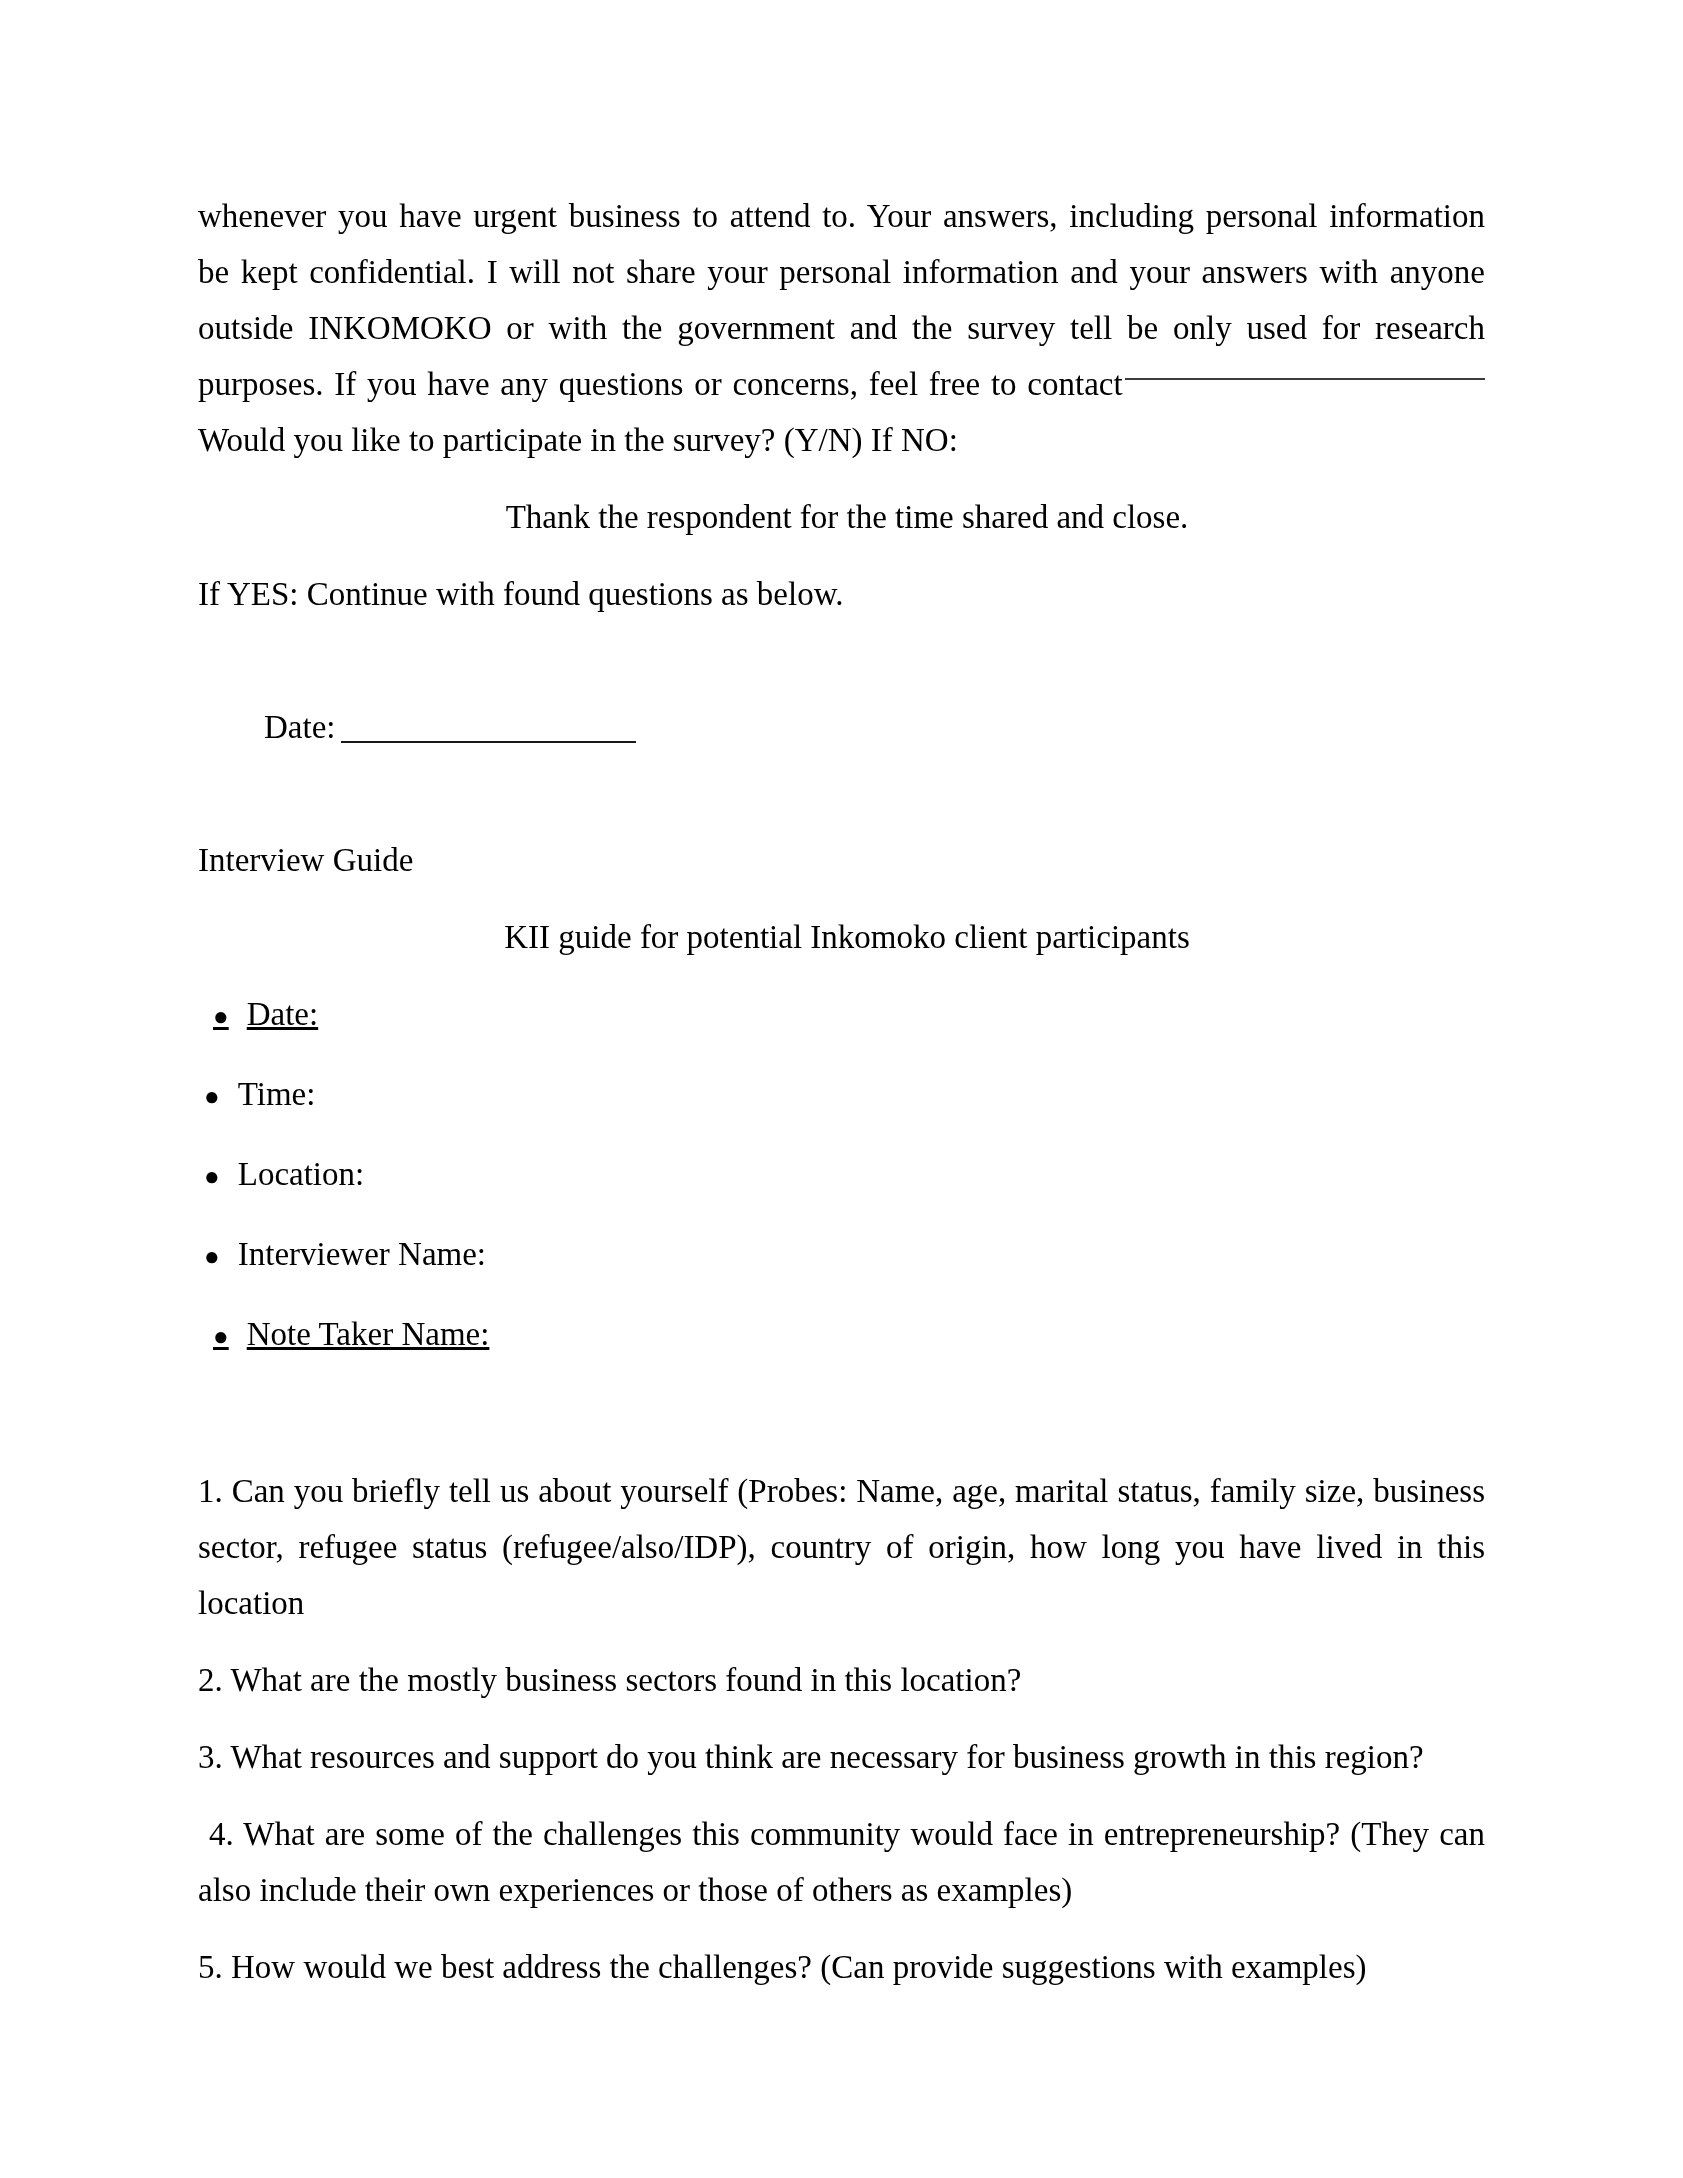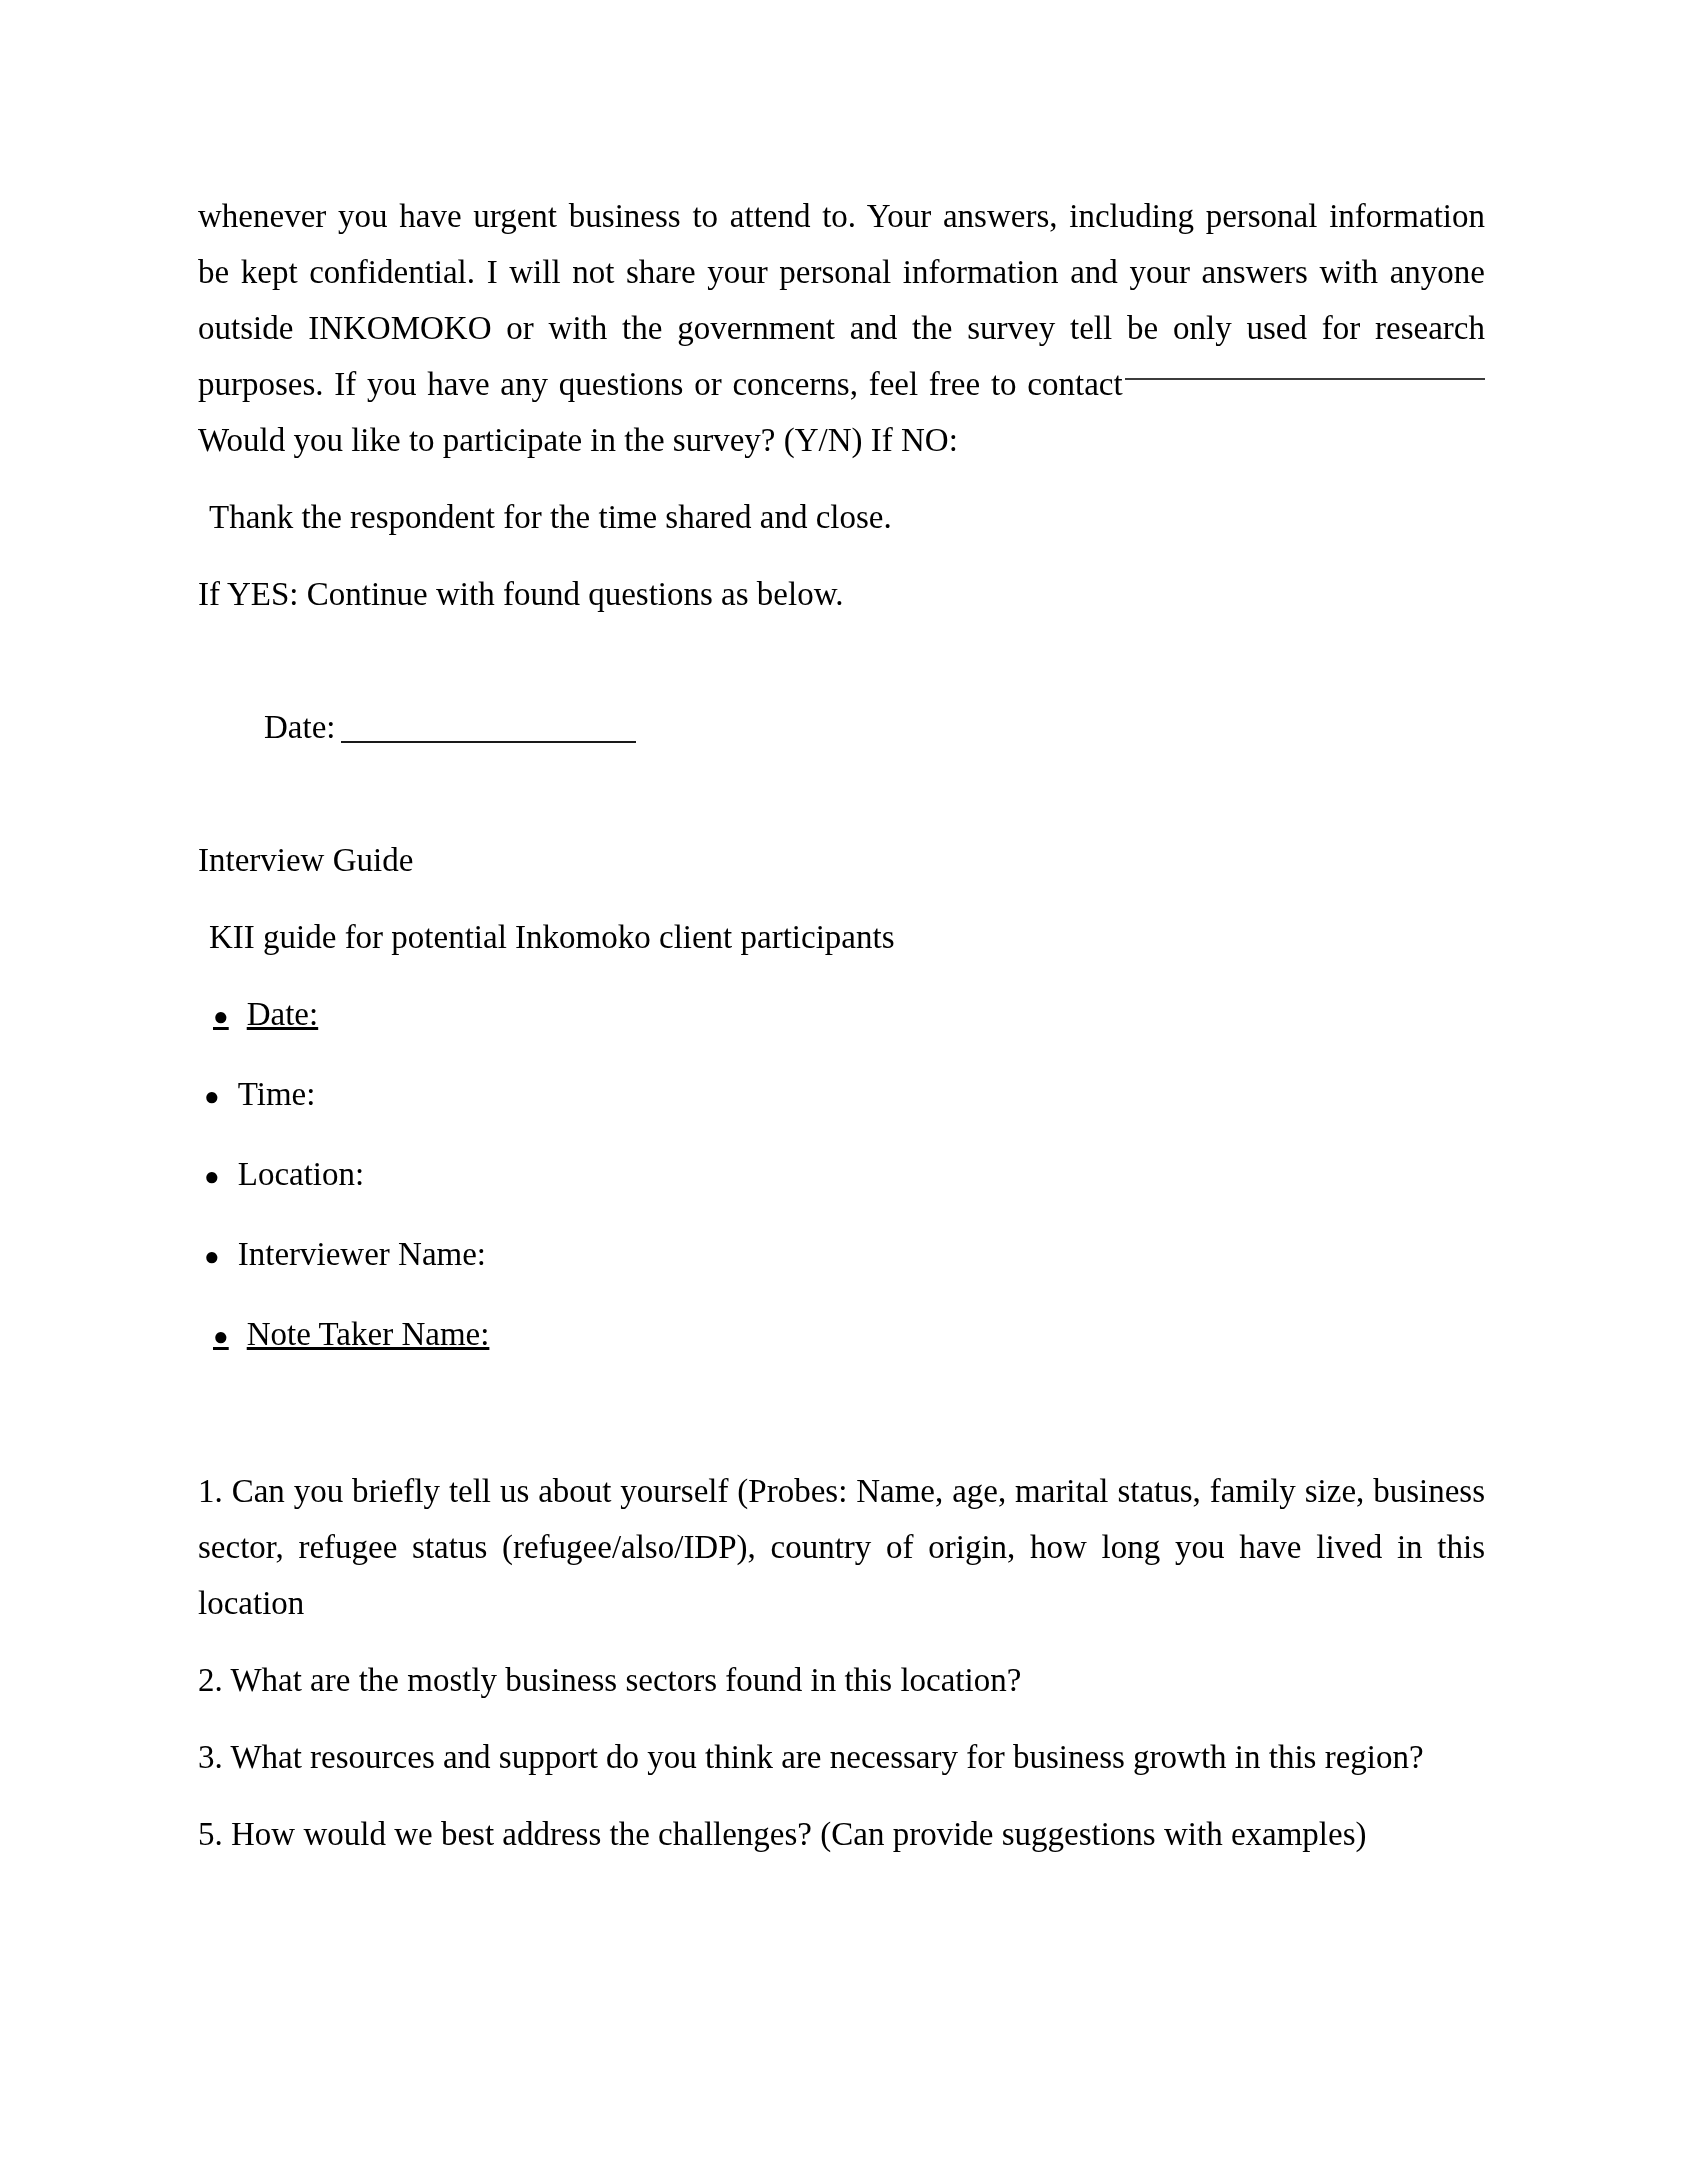--- a/index.html
+++ b/index.html
@@ -28,21 +28,21 @@
   
   .jline {
     white-space: normal;
     text-align: justify;
     text-align-last: justify;
     text-justify: inter-word;
     height: 56px;
     overflow: hidden;
   }
   .bold { font-weight: normal; }
-  .ind-sm  { padding-left: 11px; }
+  .ind-sm  { padding-left: 11px; text-align: center; }
 
   
   .flexline { display: flex; line-height: 56px; align-items: center; }
   .utext { white-space: nowrap; word-spacing: 2.5px; }
   .ufill {
     flex: 1 1 auto;
     border-bottom: 2px solid #3c3c3c;
     margin-bottom: 10px;
     margin-left: 2px;
     min-width: 40px;
@@ -130,20 +130,24 @@
     </div>
 
     <div class="para">
       <div class="line">2. What are the mostly business sectors found in this location?</div>
     </div>
 
     <div class="para">
       <div class="line">3. What resources and support do you think are necessary for business growth in this region?</div>
     </div>
 
+    <div class="para">
+      <div class="line jline ind-sm">4. What are some of the challenges this community would face in entrepreneurship? (They can</div>
+      <div class="line">also include their own experiences or those of others as examples)</div>
+    </div>
 
     <div class="para">
       <div class="line">5. How would we best address the challenges? (Can provide suggestions with examples)</div>
     </div>
 
   </div>
 </div>
 
 
 </body></html>

